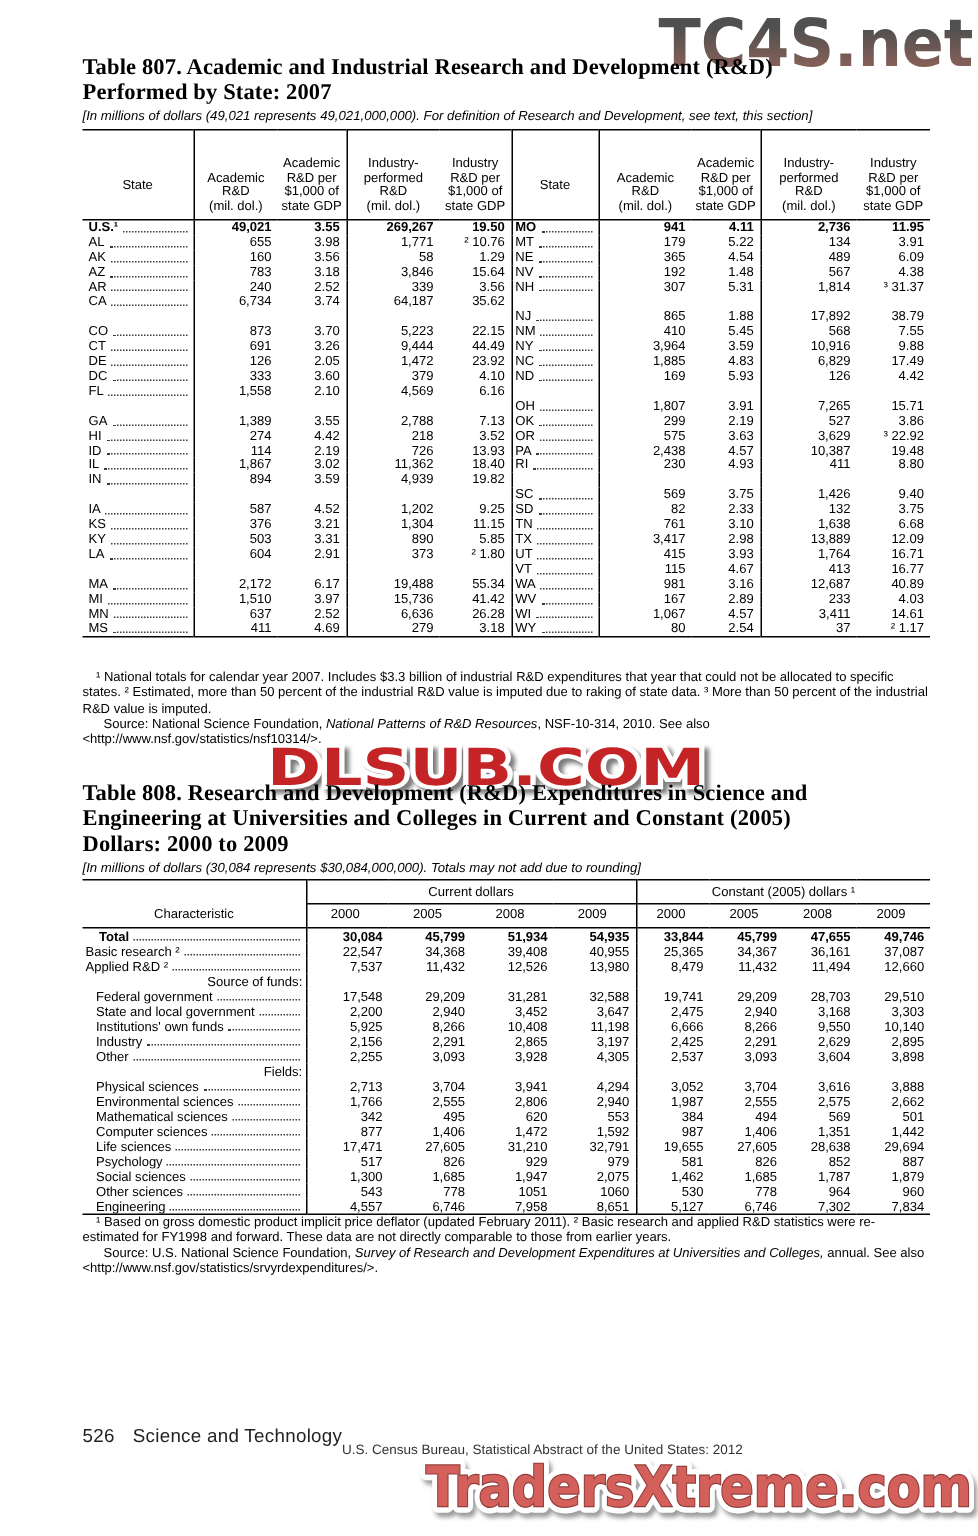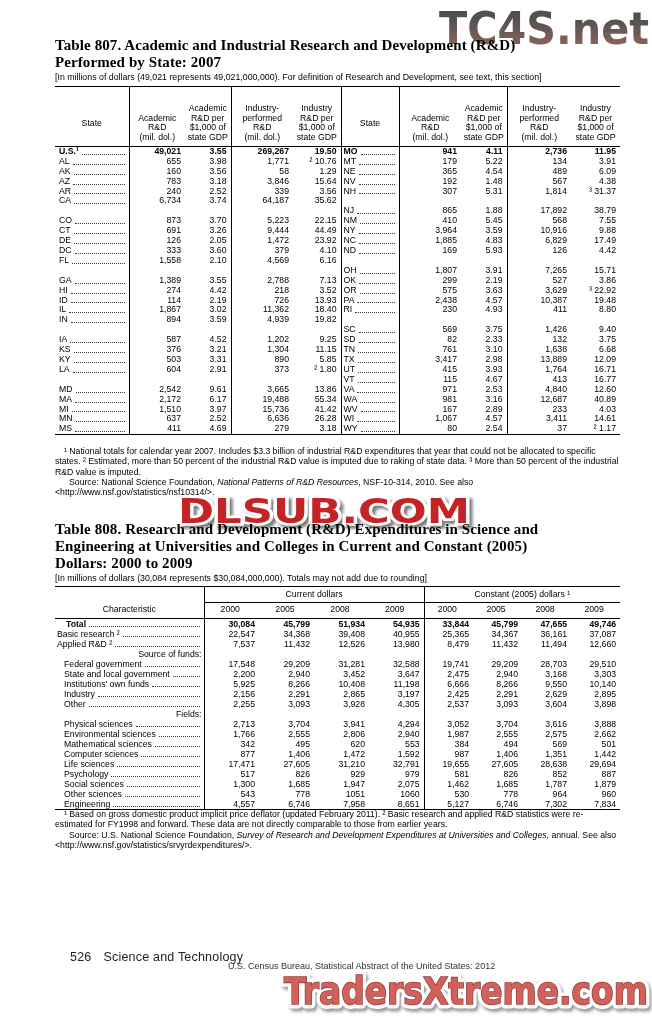--- a/index.html
+++ b/index.html
@@ -1,21 +1,21 @@
 <!DOCTYPE html>
 <html><head>
 <meta charset="utf-8">
 <style>
   html,body{margin:0;padding:0;background:#ffffff;}
   .page{position:relative;width:652px;height:1024px;background:#fff;font-family:"Liberation Sans",sans-serif;color:#0e0e0e;overflow:hidden;}
   .abs{position:absolute;}
 
   
   .ttl{font-family:"Liberation Serif",serif;font-weight:700;font-size:15px;line-height:17px;color:#000;white-space:pre-line;letter-spacing:.1px;}
-  .note{font-size:8.8px;line-height:10px;color:#000;}
+  .note{font-size:8.8px;line-height:10px;color:#000;font-style:italic;}
 
   
   table{border-collapse:collapse;table-layout:fixed;width:565px;font-size:8.7px;color:#000;}
   th{font-weight:normal;white-space:pre-line;vertical-align:bottom;text-align:center;padding:17px 1px 3px;line-height:1.12;}
   td{padding:0 2px;vertical-align:middle;overflow:hidden;}
   td.n{text-align:right;padding-right:4px;white-space:nowrap;}
   tr.b{font-weight:700;}
   .lw{display:flex;align-items:baseline;}
   .lbl{white-space:nowrap;}
   .dots{flex:1;border-bottom:1px dotted #3c3c3c;align-self:flex-end;margin:0 2px 2px 3px;min-width:4px;}
@@ -617,42 +617,20 @@
             </div>
           </td>
           <td class="c6 n">115</td>
           <td class="c7 n">4.67</td>
           <td class="c8 n">413</td>
           <td class="c9 n">16.77</td>
         </tr>
         <tr>
           <td class="c0">
             <div class="lw">
-              <span class="lbl">MD</span>
-              <span class="dots"></span>
-            </div>
-          </td>
-          <td class="c1 n">2,542</td>
-          <td class="c2 n">9.61</td>
-          <td class="c3 n">3,665</td>
-          <td class="c4 n">13.86</td>
-          <td class="c5">
-            <div class="lw">
-              <span class="lbl">VA</span>
-              <span class="dots"></span>
-            </div>
-          </td>
-          <td class="c6 n">971</td>
-          <td class="c7 n">2.53</td>
-          <td class="c8 n">4,840</td>
-          <td class="c9 n">12.60</td>
-        </tr>
-        <tr>
-          <td class="c0">
-            <div class="lw">
               <span class="lbl">MA</span>
               <span class="dots"></span>
             </div>
           </td>
           <td class="c1 n">2,172</td>
           <td class="c2 n">6.17</td>
           <td class="c3 n">19,488</td>
           <td class="c4 n">55.34</td>
           <td class="c5">
             <div class="lw">
@@ -1073,21 +1051,21 @@
           <td class="n v8">7,834</td>
         </tr>
       </tbody>
   </table>
 
   <div class="abs fn" style="top:809px;left:55px;">
     <p class="f1">¹ Based on gross domestic product implicit price deflator (updated February 2011). ² Basic research and applied R&amp;D statistics were re-estimated for FY1998 and forward. These data are not directly comparable to those from earlier years.</p>
     <p class="src"><span>Source: U.S. National Science Foundation, </span><span class="it">Survey of Research and Development Expenditures at Universities and Colleges,</span><span> annual. See also &lt;http://www.nsf.gov/statistics/srvyrdexpenditures/&gt;.</span></p>
   </div>
 
-  <div class="abs foot-left" style="top:950px;left:70px;">
+  <div class="abs foot-left" style="top:950px;left:55px;">
     <span class="num">526</span><span>Science and Technology</span>
   </div>
   <div class="abs foot-right" style="top:961px;left:228px;">U.S. Census Bureau, Statistical Abstract of the United States: 2012</div>
 
   <svg class="abs wm wm-traders" style="top:966px;left:278px;" width="376" height="52" viewBox="0 0 376 52">
     <text x="188" y="38" text-anchor="middle" font-size="37" textLength="364" lengthAdjust="spacingAndGlyphs" fill="none" stroke="#ffffff" stroke-width="9" stroke-linejoin="round">TradersXtreme.com</text>
     <text x="188" y="38" text-anchor="middle" font-size="37" textLength="364" lengthAdjust="spacingAndGlyphs" fill="#d4605c" stroke="#93403d" stroke-width="1.6" style="paint-order:stroke">TradersXtreme.com</text>
   </svg>
 
 </div>

